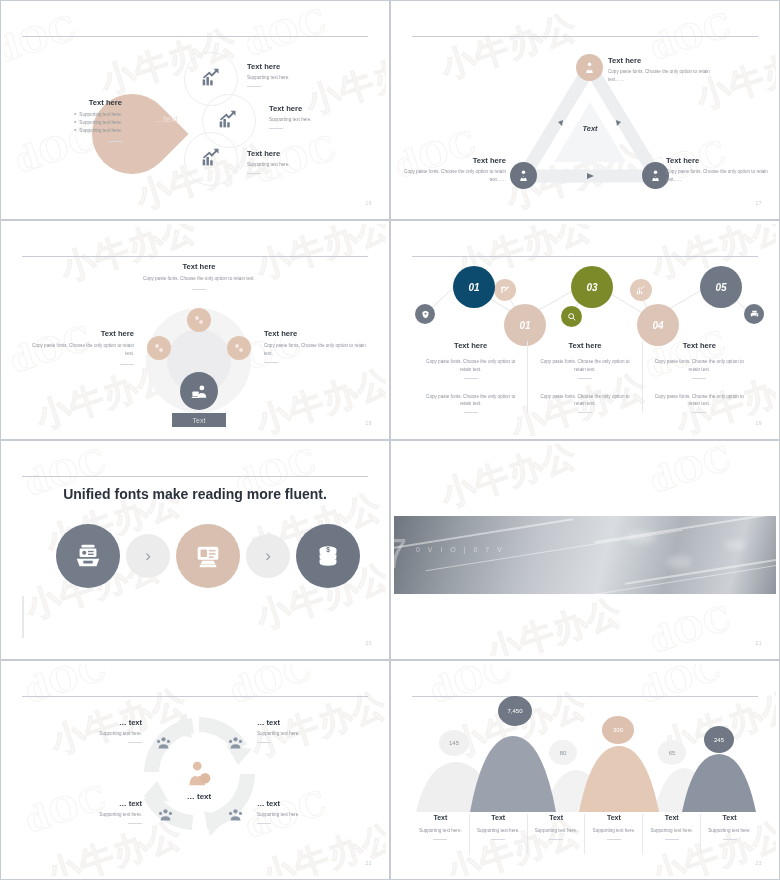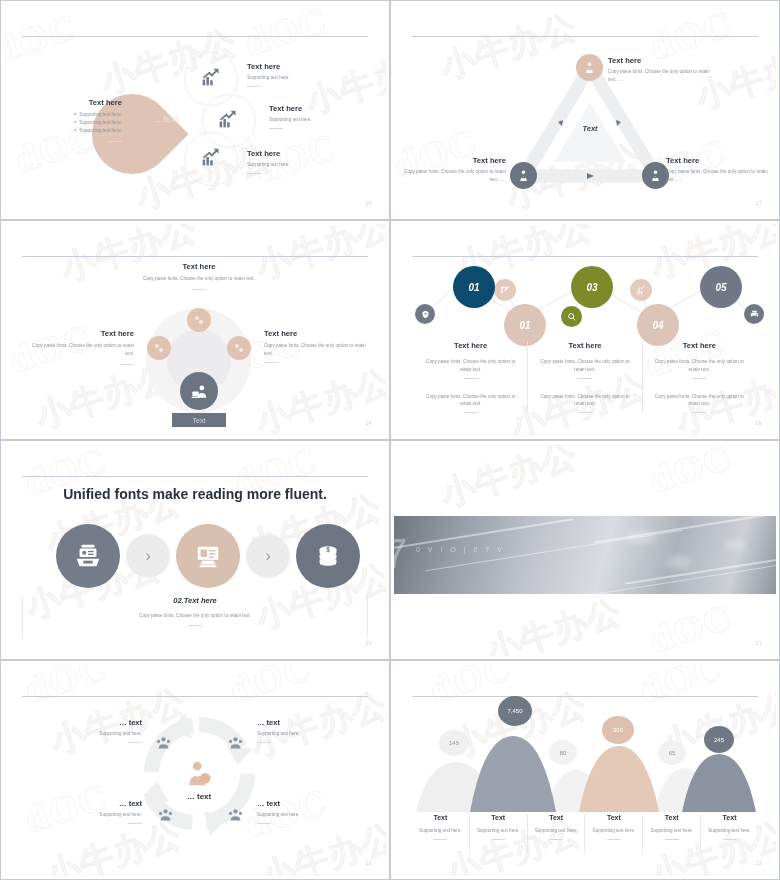--- a/index.html
+++ b/index.html
@@ -431,25 +431,20 @@
               <path d="M7 9 v3.2 q0 3.4 9 3.4 t9-3.4 V9z"></path>
               <path d="M7 14.4 v3.2 q0 3.4 9 3.4 t9-3.4 v-3.2z"></path>
               <path d="M7 19.8 v3.2 q0 3.4 9 3.4 t9-3.4 v-3.2z"></path>
               <text x="16" y="11.4" font-size="7" font-weight="700" text-anchor="middle" fill="#6d7682">$</text>
             </svg>
       </div>
     </div>
 
     <div style="position:absolute;left:18px;top:152px;right:18px;display:flex;">
       <div class="vdiv" style="height:42px;"></div>
-      <div style="flex:1;padding:0 8px;">
-        <div class="ctr" style="font-size:7.5px;font-weight:700;font-style:italic;color:#2b323c;">02.Text here</div>
-        <div class="t-sub ctr" style="margin-top:7px;">Copy paste fonts. Choose the only option to retain text.</div>
-        <div class="dash" style="margin:5px auto 0;"></div>
-      </div>
       <div class="vdiv" style="height:42px;"></div>
     </div>
 
     <div class="pageno">20</div>
   </div>
     </div>
 
   <div class="slide">
       <div class="canvas">
     <div class="wm">

